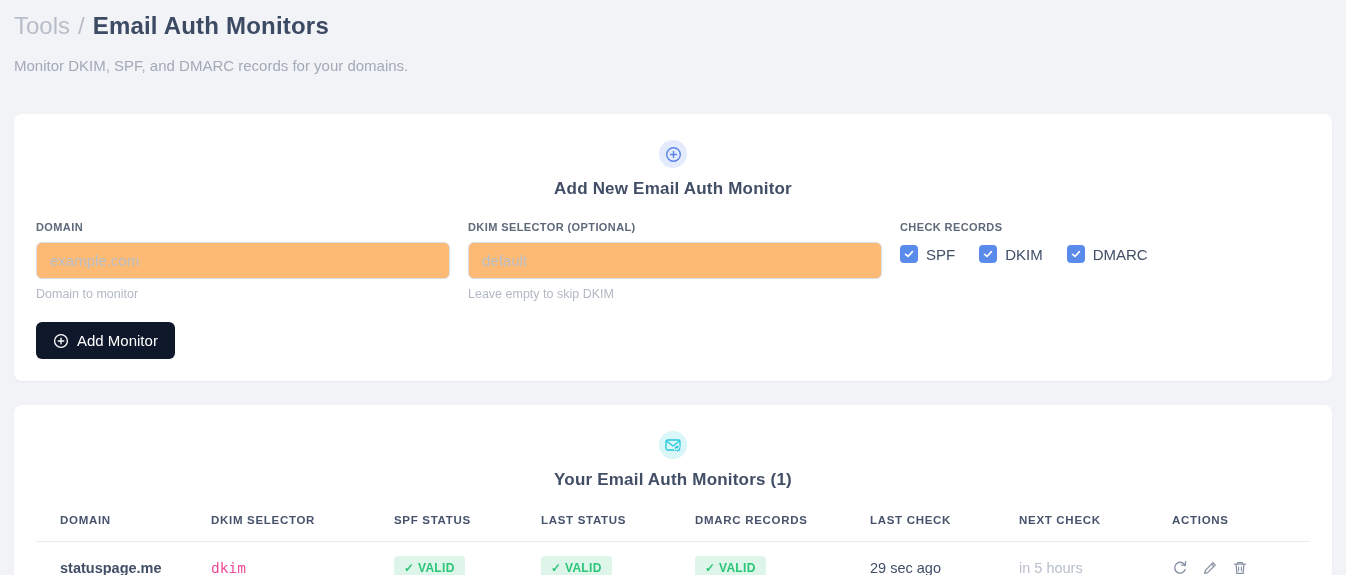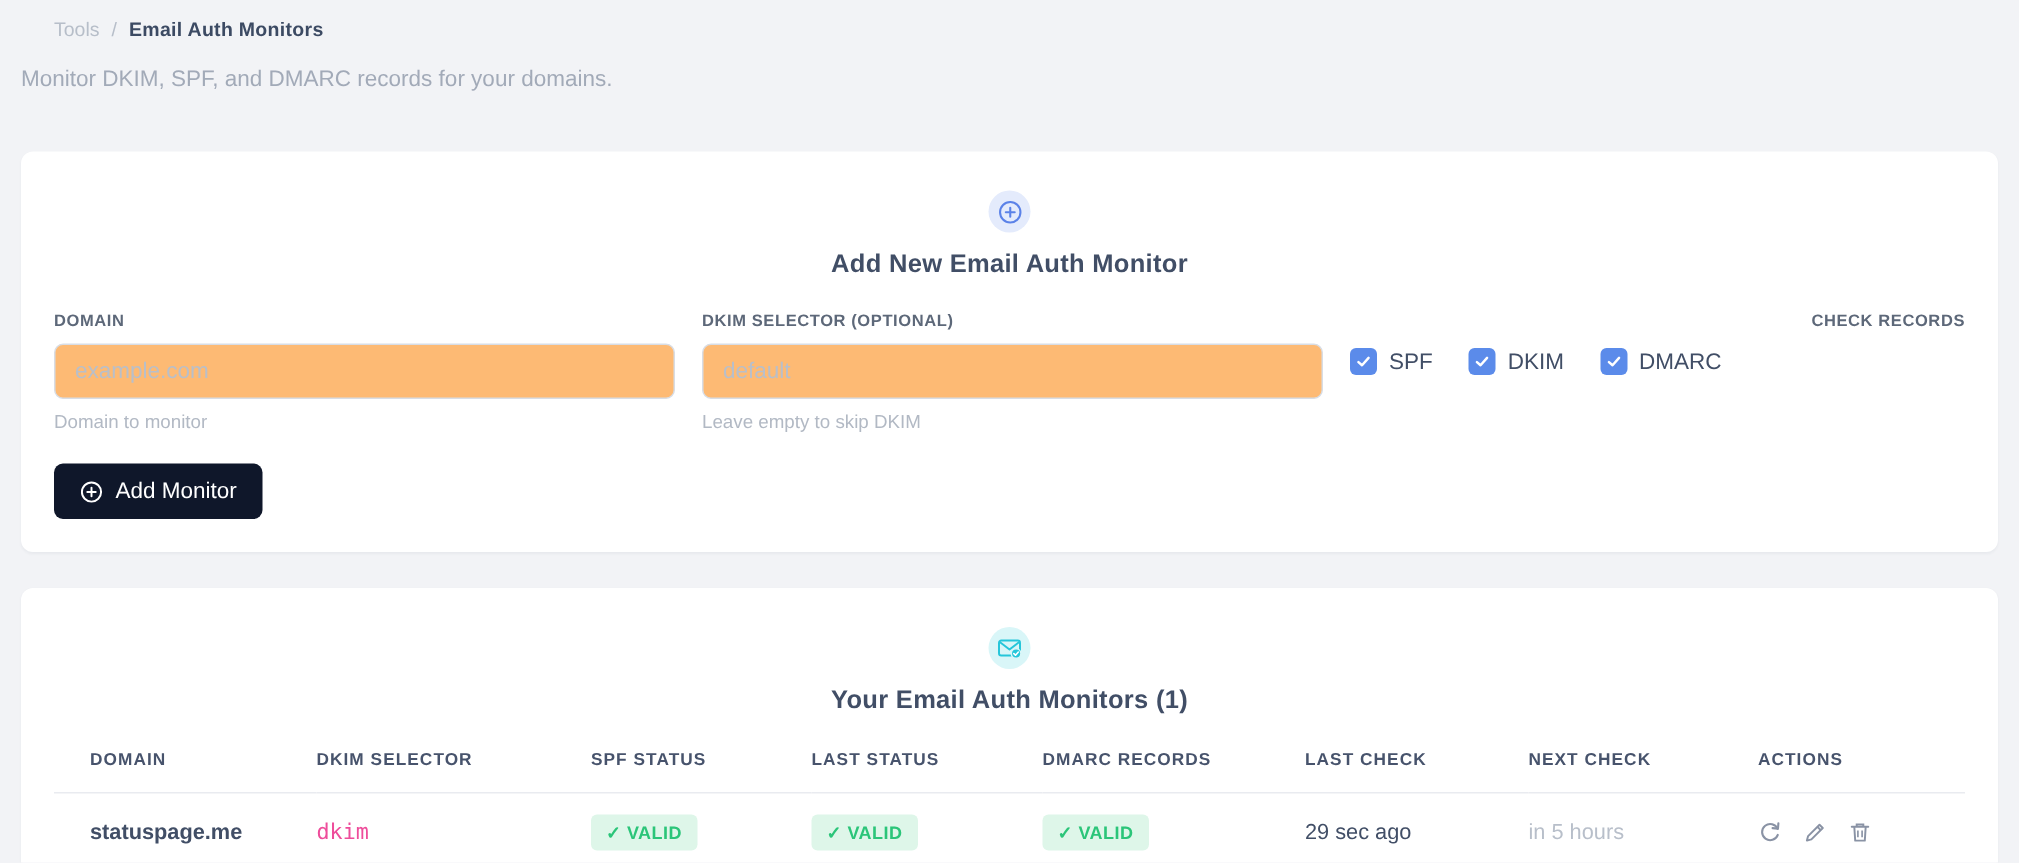--- a/index.html
+++ b/index.html
@@ -6,21 +6,21 @@
   html,body { width:1346px; height:575px; }
   body {
     background:#f2f3f6;
     font-family:"Liberation Sans", sans-serif;
     color:#414e66;
     overflow:hidden;
   }
   .page { padding:12px 14px 0; }
 
   
-  .breadcrumb { font-size:13px; display:flex; align-items:baseline; gap:8px;margin-left:22px; }
+  .breadcrumb { font-size:24px; display:flex; align-items:baseline; gap:8px; }
   .crumb-muted { color:#b7bec9; font-weight:400; }
   .crumb-current { color:#3c4a63; font-weight:700; letter-spacing:.2px; }
   .subtitle { margin-top:17px; font-size:15px; color:#a2aab8; }
 
   
   .card {
     background:#ffffff;
     border-radius:8px;
     box-shadow:0 1px 2px rgba(40,50,70,.05);
     padding:26px 22px 22px;
@@ -33,21 +33,21 @@
     width:28px; height:28px; border-radius:50%;
     display:flex; align-items:center; justify-content:center; flex:0 0 auto;
   }
   .icon-circle.blue { background:#e4ebfc; }
   .icon-circle.cyan { background:#d9f6f8; }
   .card-title { font-size:17px; font-weight:700; color:#414e66; letter-spacing:.2px; }
 
   
   .form-row { display:flex; gap:18px; margin-top:22px; }
   .field { width:414px; }
-  .field-check { flex:1;text-align:right; }
+  .field-check { flex:1; }
   .field-label {
     font-size:11px; font-weight:600; color:#5d6879;
     letter-spacing:.4px; margin-bottom:9px;
   }
   .text-input {
     width:100%; height:37px;
     border:1px solid #d8dde5; border-radius:6px;
     padding:0 13px; font-size:15px; color:#414e66;
     font-family:"Liberation Sans", sans-serif;
     background:#fdba74; outline:none;

